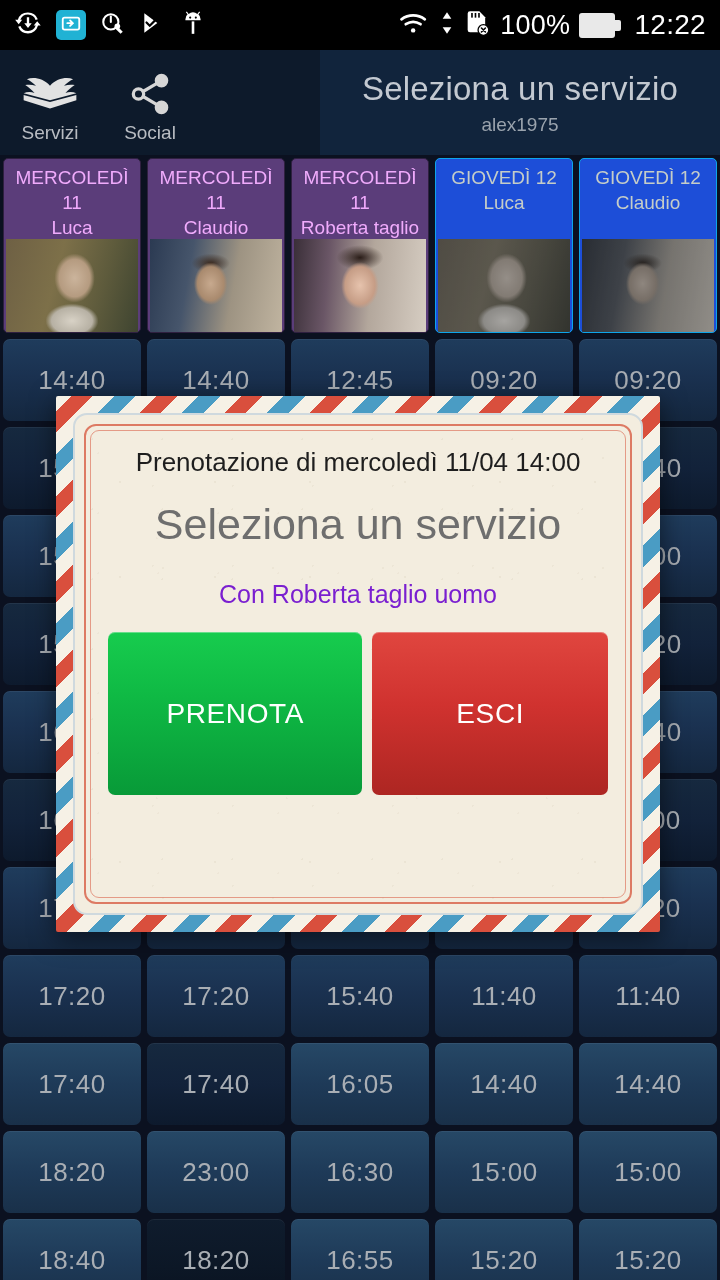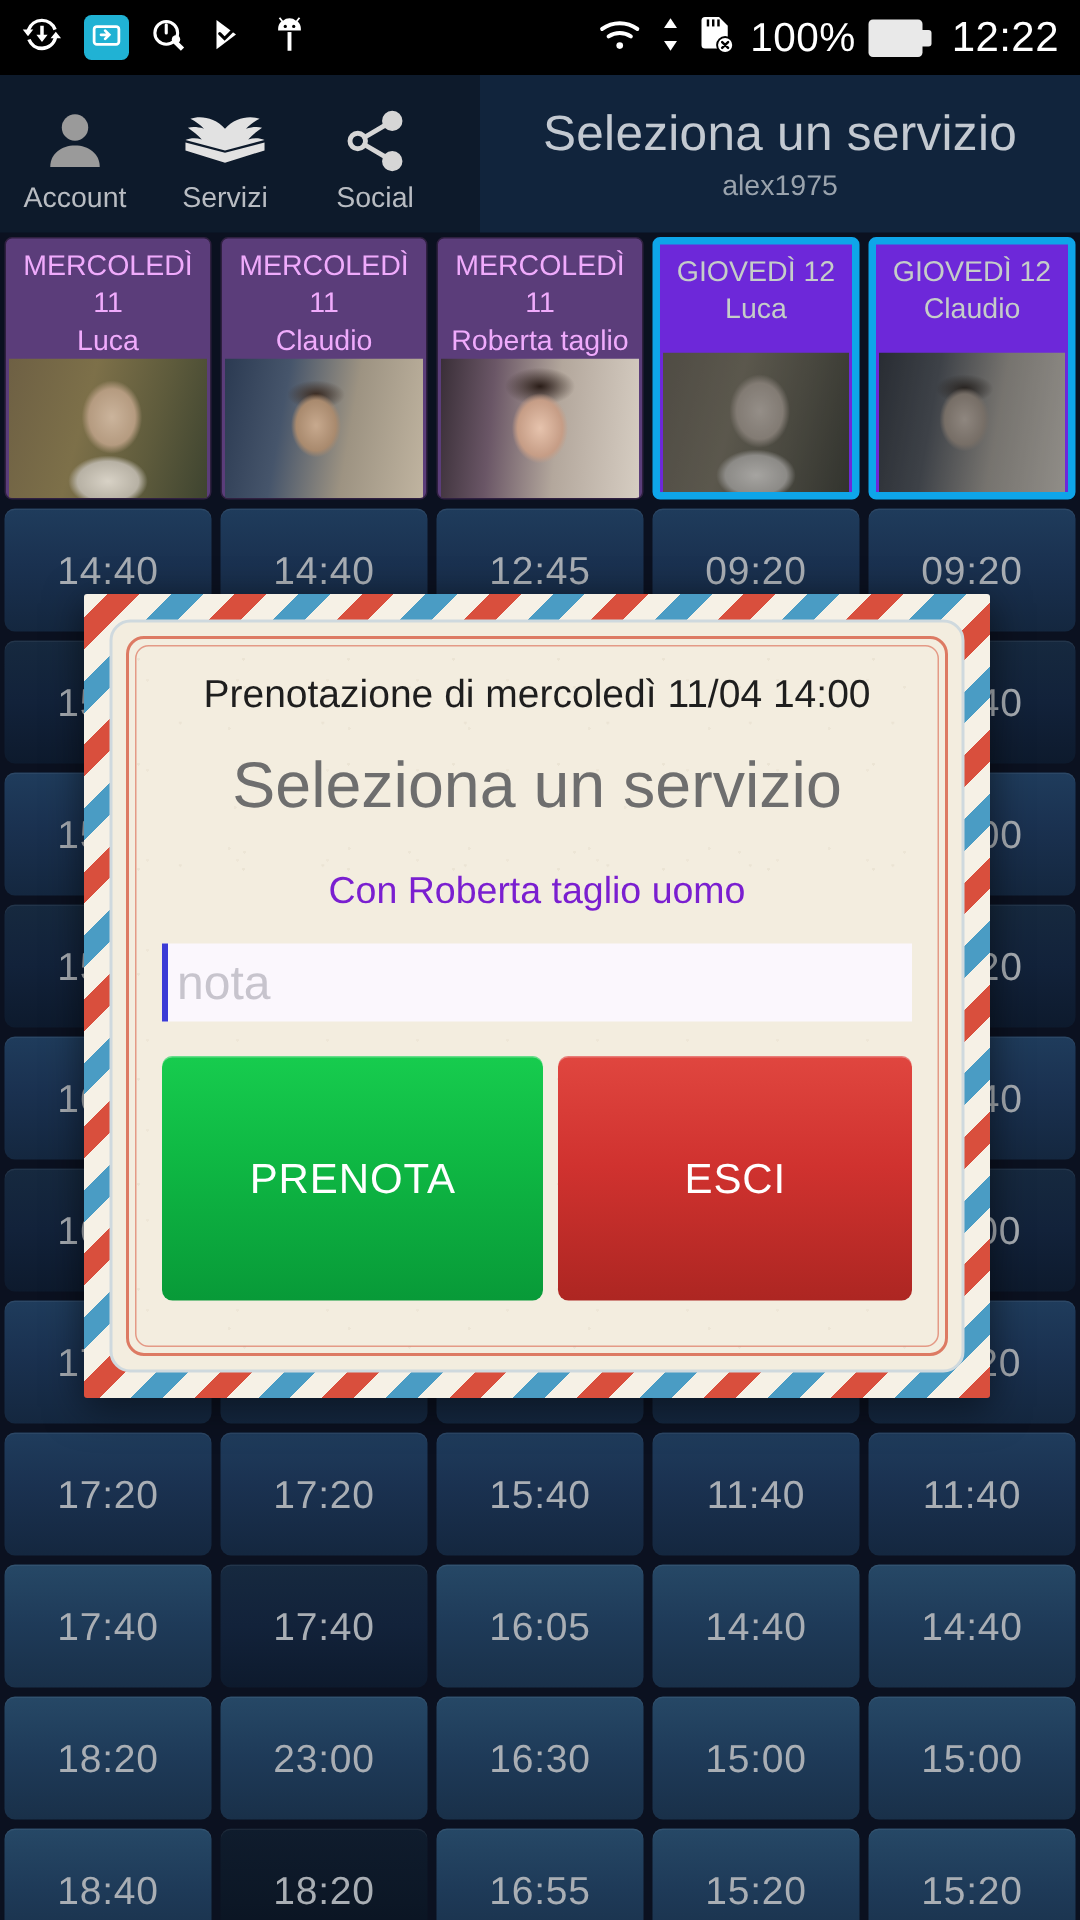--- a/index.html
+++ b/index.html
@@ -79,21 +79,21 @@
   .grow { display: flex; width: 720px; }
   .gcell { width: 144px; padding: 3px; }
 
   
   .daycard {
     height: 175px; border-radius: 5px; overflow: hidden;
     position: relative;
     border: 1px solid rgba(0,0,0,.45);
   }
   .daycard.purple { background: #5b3d7a; border: 1px solid #2f2040; }
-  .daycard.green  { background: #6d28d9; border: 5px solid #0ea5e9; }
+  .daycard.green  { background: #1d4ed8; border: 1px solid #0ea5e9; }
   .dc-label {
     position: relative; z-index: 2;
     padding: 6px 2px 0;
     text-align: center;
     color: #f0abfc; font-size: 19px; line-height: 25px;
   }
   .daycard.green .dc-label { color: #c5cdc8; }
   .dc-photo {
     position: absolute; left: 2px; right: 2px; bottom: 0; height: 93px;
     overflow: hidden;
@@ -305,29 +305,20 @@
       <span class="batt">
         <span class="body"></span>
           <span class="tip"></span>
       </span>
       <span id="clock">12:22</span>
     </div>
   </div>
 
   <div id="appheader">
     <div id="tabs">
-      <div class="tab">
-        <span class="ticon">
-          <svg width="46" height="46" viewBox="0 0 24 24" fill="#9a9a9a">
-            <circle cx="12" cy="7.3" r="4.6"></circle>
-            <path d="M3.4 21c0-4.6 3.9-7.4 8.6-7.4s8.6 2.8 8.6 7.4z"></path>
-          </svg>
-        </span>
-        <span class="tlabel">Account</span>
-      </div>
       <div class="tab">
         <span class="ticon">
           <svg width="56" height="46" viewBox="0 0 34 24" fill="#e2e2e2">
             <path d="M17 7C13 2.5 7 1.5 3 3c2 1 4 2.4 5.5 4C6 6.3 4 6.2 2 6.6 4 8 6 9.5 7.6 11.4 5.4 10.6 3 10.7 1 11.6l16 4.2z"></path>
             <path d="M17 7c4-4.5 10-5.5 14-4-2 1-4 2.4-5.5 4 2.5-.7 4.5-.8 6.5-.4-2 1.4-4 2.9-5.6 4.8 2.2-.8 4.6-.7 6.6.2l-16 4.2z"></path>
             <path d="M1 12.6l16 4.2 16-4.2v3.2l-16 5-16-5z"></path>
           </svg>
         </span>
         <span class="tlabel">Servizi</span>
       </div>
@@ -602,23 +593,20 @@
   </div>
 
   <div id="scrim"></div>
   <div id="dialog">
     <div id="dialog-inner">
       <div id="dialog-frame"></div>
       <div id="dialog-body">
         <div id="dlg-subtitle">Prenotazione di mercoledì 11/04 14:00</div>
         <div id="dlg-title">Seleziona un servizio</div>
         <div id="dlg-with">Con Roberta taglio uomo</div>
-        <div id="note-field">
-          <input id="note-input" type="text" placeholder="nota" style="">
-        </div>
         <div id="dlg-buttons">
           <button class="dbtn" id="btn-prenota">PRENOTA</button>
           <button class="dbtn" id="btn-esci">ESCI</button>
         </div>
       </div>
     </div>
   </div>
 
 </div>
 

